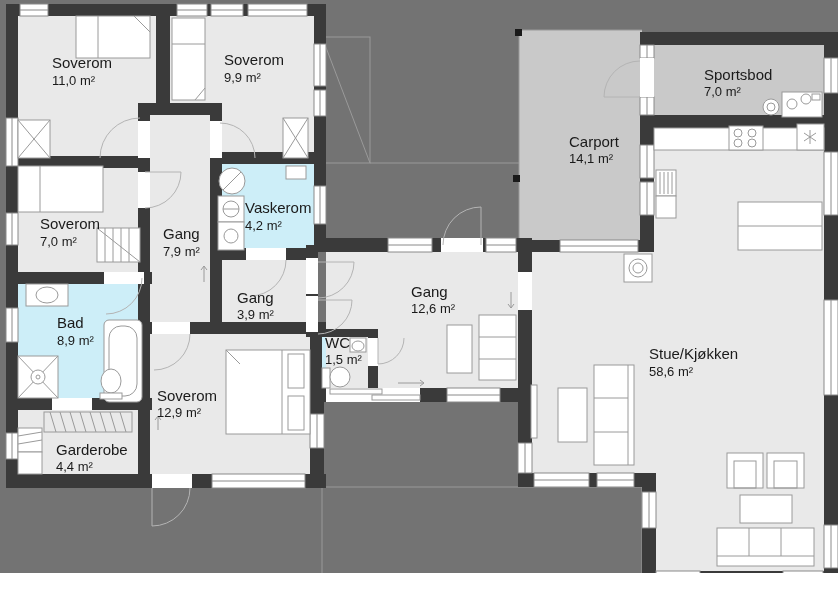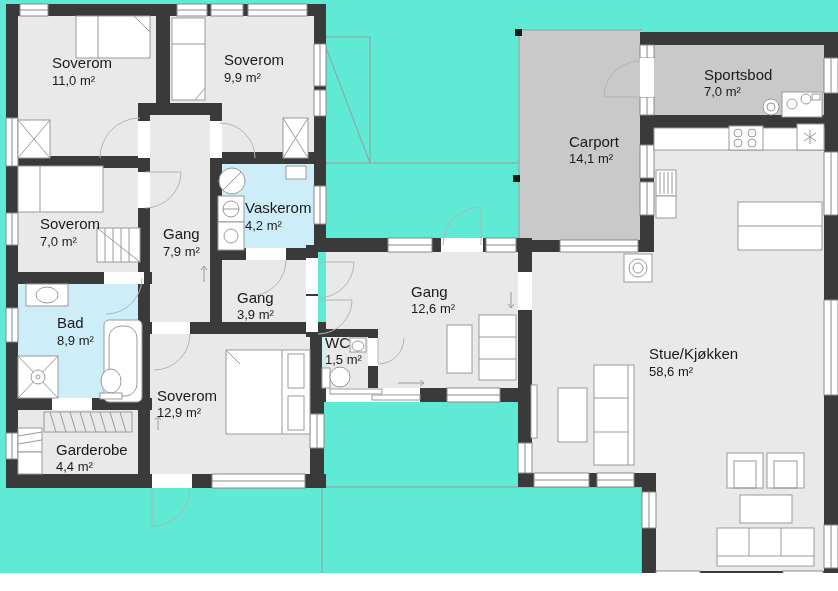--- a/index.html
+++ b/index.html
@@ -1,16 +1,16 @@
 <!DOCTYPE html>
 <html><head>
 <meta charset="utf-8">
 <style>
   html,body{margin:0;padding:0;background:#fff;}
-  .canvas{width:838px;height:573px;background:#5eead4;position:relative;overflow:hidden;
+  .canvas{width:838px;height:573px;background:#737373;position:relative;overflow:hidden;
           font-family:"Liberation Sans",sans-serif;}
   svg{display:block;}
   .wall{fill:#3a3a3a;}
   .floor{fill:#e9e9e9;}
   .wet{fill:#cdeef8;}
   .out{fill:#c9c9c9;}
   .gap{fill:#ffffff;}
   .win{fill:#ffffff;stroke:#8a8a8a;stroke-width:1;}
   .wl{stroke:#8a8a8a;stroke-width:1;}
   .fu{fill:#ffffff;stroke:#9a9a9a;stroke-width:1;}

